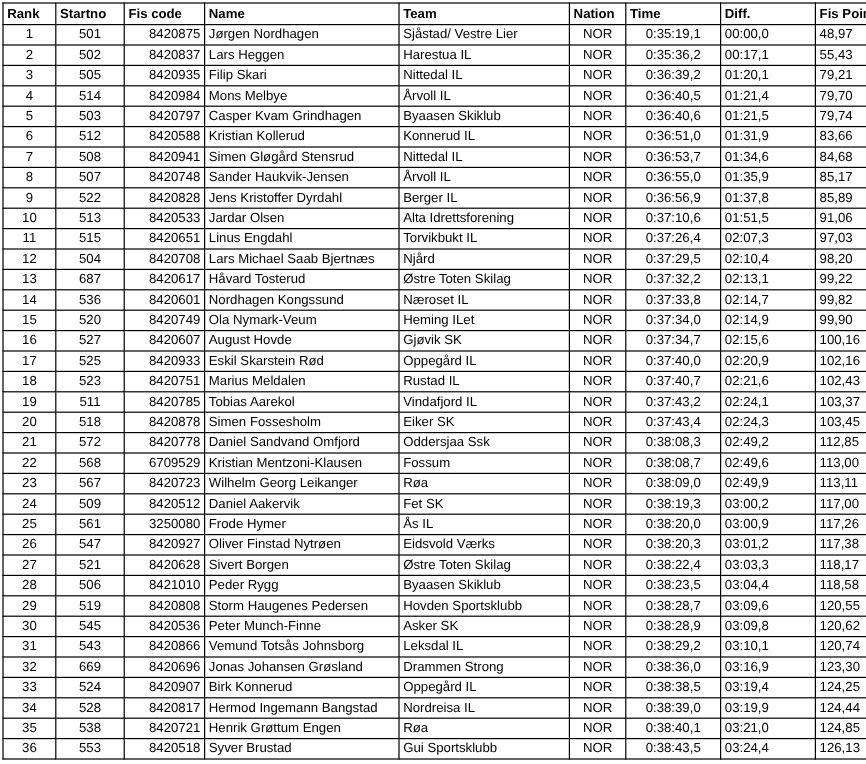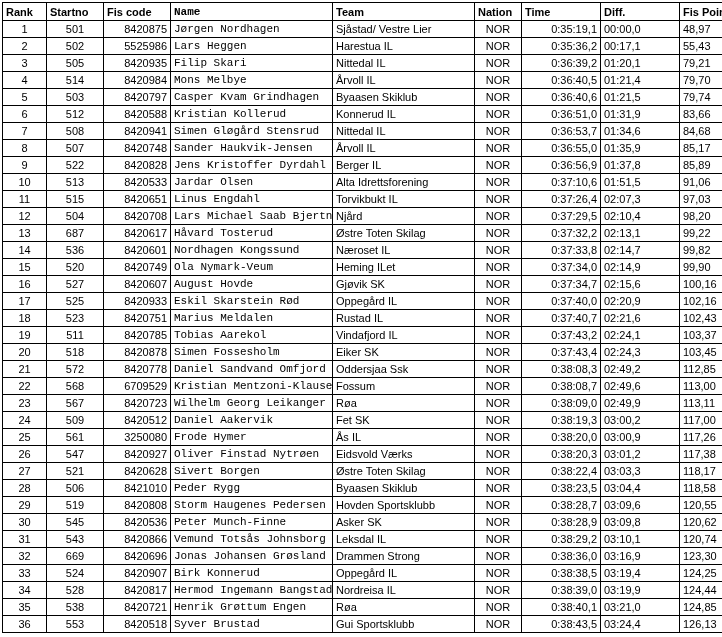--- a/index.html
+++ b/index.html
@@ -33,24 +33,24 @@
   }
   #results-table thead th {
     font-weight: bold;
     text-align: left;
     height: 17px;
     line-height: 16px;
   }
   .c-rank   { width: 37px;  text-align: center; }
   .c-start  { width: 50px;  text-align: center; }
   .c-fis    { width: 60px;  text-align: right; }
-  .c-name   { width: 155px; text-align: left; font-family: Liberation Mono, monospace; }
+  .c-name   { width: 155px; text-align: left; }
   .c-team   { width: 135px; text-align: left; }
   .c-nation { width: 40px;  text-align: center; }
-  .c-time   { width: 72px;  text-align: right; }
+  .c-time   { width: 72px;  text-align: center; }
   .c-diff   { width: 72px;  text-align: left; }
   .c-points { width: 90px;  text-align: left; }
   thead th.c-rank, thead th.c-start, thead th.c-fis { text-align: left; }
 </style>
 </head>
 <body>
 
 <table id="results-table">
   <thead>
     <tr>
@@ -73,21 +73,21 @@
         <td class="c-name">Jørgen  Nordhagen</td>
         <td class="c-team">Sjåstad/ Vestre Lier</td>
         <td class="c-nation">NOR</td>
         <td class="c-time">0:35:19,1</td>
         <td class="c-diff">00:00,0</td>
         <td class="c-points">48,97</td>
       </tr>
       <tr>
         <td class="c-rank">2</td>
         <td class="c-start">502</td>
-        <td class="c-fis">5525986</td>
+        <td class="c-fis">8420837</td>
         <td class="c-name">Lars  Heggen</td>
         <td class="c-team">Harestua IL</td>
         <td class="c-nation">NOR</td>
         <td class="c-time">0:35:36,2</td>
         <td class="c-diff">00:17,1</td>
         <td class="c-points">55,43</td>
       </tr>
       <tr>
         <td class="c-rank">3</td>
         <td class="c-start">505</td>

